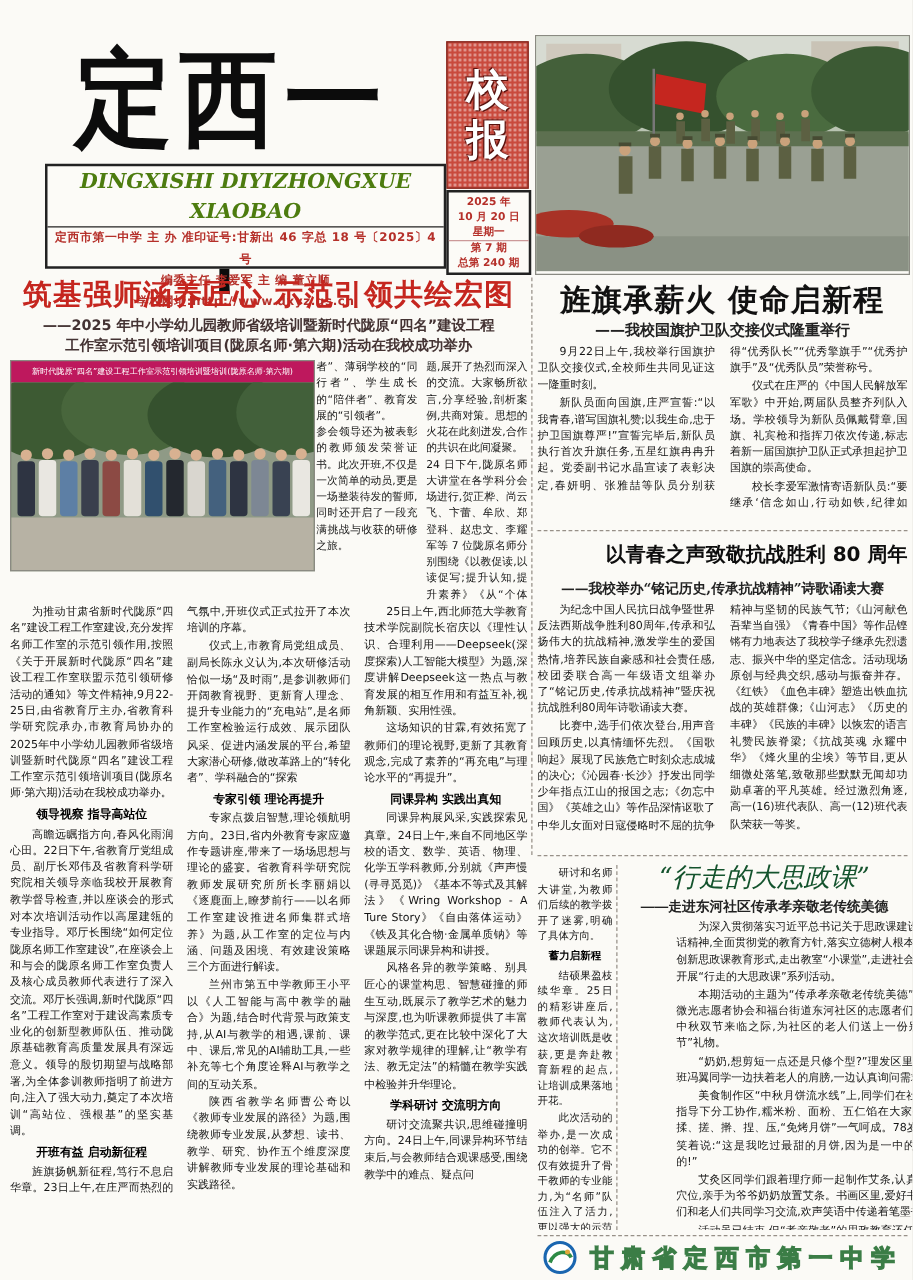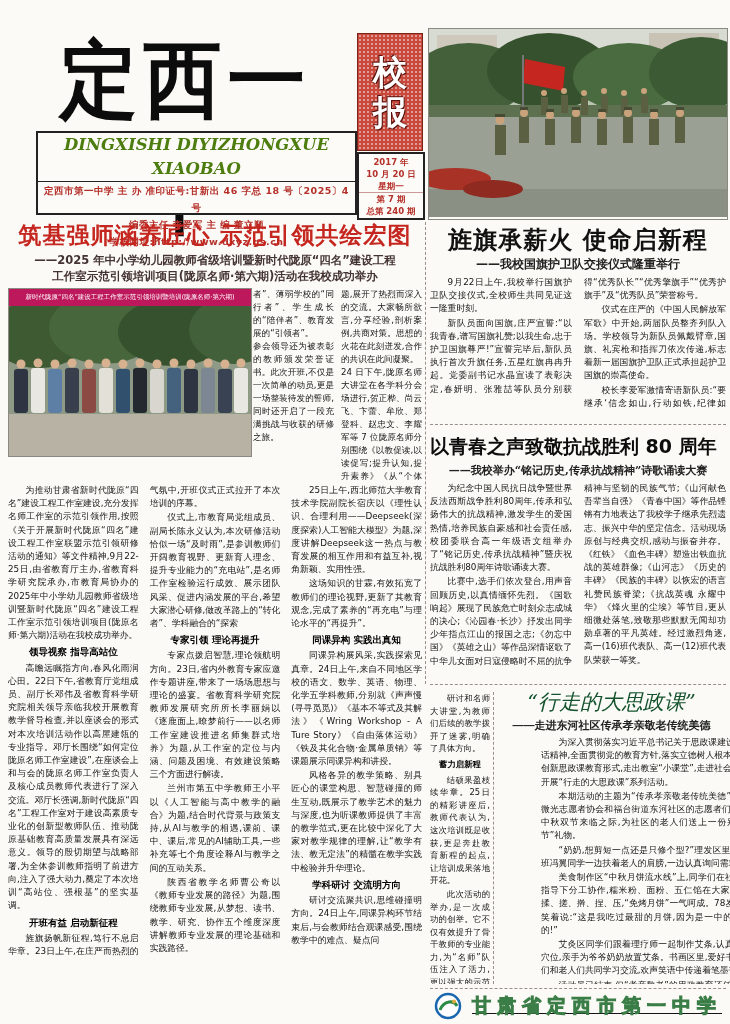--- a/index.html
+++ b/index.html
@@ -39,35 +39,35 @@
   .sidecol .para{margin:0;font-size:8.6px;line-height:13px;text-align:justify;text-indent:0;}
   .flow{position:absolute;left:8px;top:484px;width:414px;height:528px;overflow:hidden;
         column-count:3;column-gap:11px;}
   .para{margin:0 0 1px 0;font-size:8.8px;line-height:13.2px;text-align:justify;text-indent:2em;}
   .para.sub{font-weight:900;text-align:center;text-indent:0;font-size:9.5px;margin:3px 0;color:#000;}
   
   .r-head1{position:absolute;left:430px;top:224px;width:296px;text-align:center;
            font-family:"DejaVu Serif",serif;font-weight:900;font-size:24px;color:#111;letter-spacing:1px;}
   .r-sub1{position:absolute;left:430px;top:256px;width:296px;text-align:center;font-size:12px;font-weight:bold;color:#222;}
   .flag-body{position:absolute;left:430px;top:276px;width:296px;height:138px;overflow:hidden;column-count:2;column-gap:12px;}
-  .r-head2{position:absolute;left:430px;top:434px;width:296px;text-align:left;
-           font-weight:900;font-size:19px;color:#0d0d0d;letter-spacing:0px;}
+  .r-head2{position:absolute;left:430px;top:434px;width:296px;text-align:right;
+           font-weight:900;font-size:16px;color:#0d0d0d;letter-spacing:0px;}
   .r-sub2{position:absolute;left:430px;top:463px;width:296px;text-align:center;
           font-family:"DejaVu Serif",serif;font-size:11px;font-weight:bold;color:#222;}
   .poem-body{position:absolute;left:430px;top:482px;width:296px;height:196px;overflow:hidden;column-count:2;column-gap:12px;}
   
   .tailcol{position:absolute;left:430px;top:692px;width:60px;height:292px;overflow:hidden;}
   .tailcol .para{font-size:8.4px;line-height:12.6px;}
   .sz-head{position:absolute;left:497px;top:688px;width:229px;text-align:center;
            font-family:"DejaVu Serif",serif;font-weight:400;font-style:italic;font-size:21px;color:#14532d;}
   .sz-sub{position:absolute;left:497px;top:718px;width:229px;text-align:center;
           font-family:Liberation Sans, sans-serif;font-size:11px;font-weight:bold;color:#222;}
   .sz-body{position:absolute;left:497px;top:736px;width:229px;height:248px;overflow:hidden;margin-left:44px;}
   
-  .footer{position:absolute;left:430px;top:992px;width:296px;height:28px;display:flex;align-items:center;justify-content:center;gap:10px;text-decoration:underline;}
+  .footer{position:absolute;left:430px;top:992px;width:296px;height:28px;display:flex;align-items:flex-end;justify-content:center;gap:10px;}
   .school-name{font-weight:900;font-size:19px;letter-spacing:6px;color:rgba(56,125,70,.25);
                -webkit-text-stroke:1px #3b7d46;white-space:nowrap;}
 </style>
 </head>
 <body>
 
 <div class="page">
 
   <div class="calli">定西一中</div>
 
@@ -77,21 +77,21 @@
   </div>
 
   <div class="mast-box">
     <div class="pinyin">DINGXISHI  DIYIZHONGXUE  XIAOBAO</div>
     <div class="mast-line">定西市第一中学  主 办   准印证号:甘新出 46 字总 18 号〔2025〕4 号</div>
     <div class="mast-line">编委主任 李爱军        主 编 董立顺</div>
     <div class="mast-line">学校网址:http://www.dxyz.gs.cn</div>
   </div>
 
   <div class="date-box">
-    <div>2017 年</div>
+    <div>2025 年</div>
     <div>10 月 20 日</div>
     <div>星期一</div>
     <div style="border-top:1px solid #c99">第 7 期</div>
     <div>总第 240 期</div>
   </div>
 
   <div class="photo-top">
     <svg width="298" height="188" viewBox="0 0 298 188" preserveAspectRatio="none">
       <rect width="298" height="188" fill="#b9c4b2"></rect>
       <rect width="298" height="34" fill="#d7dbd2"></rect>

